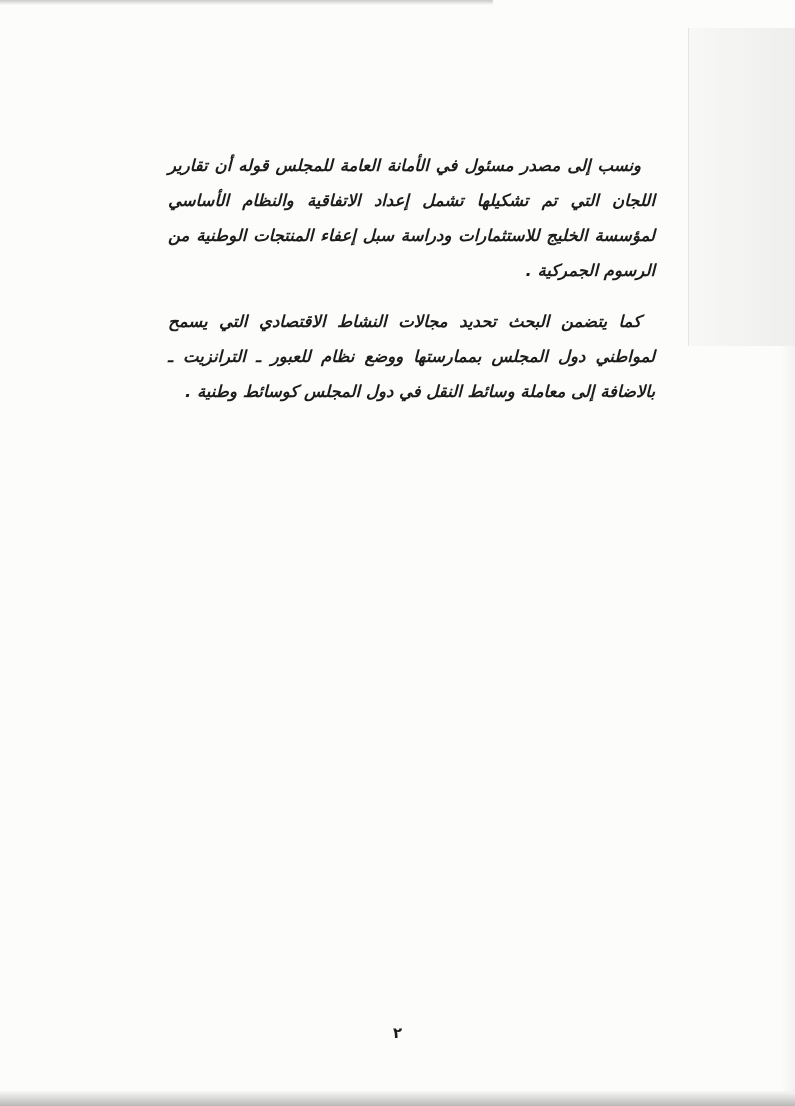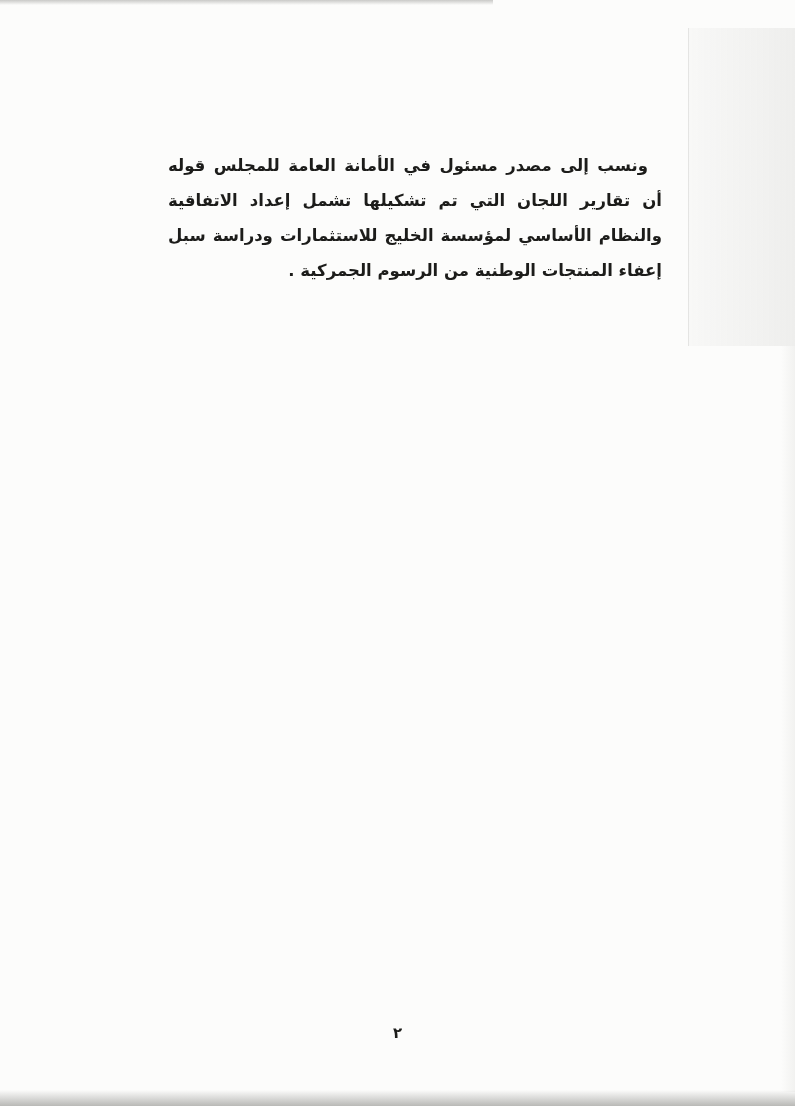--- a/index.html
+++ b/index.html
@@ -65,22 +65,23 @@
     direction: rtl;
     unicode-bidi: embed;
     text-align: justify;
     color: #1c1c1a;
     font-size: 16.5px;
     font-weight: bold;
     line-height: 35px;
     letter-spacing: 0.2px;
   }
   .para {
-    margin: 0 0 16px 0;
+    margin: 0 7px 16px 0;
     text-indent: 14px;
+    font-style: italic;
   }
   .page-number {
     position: absolute;
     top: 1024px;
     left: 0;
     width: 100%;
     text-align: center;
     color: #1c1c1a;
     font-size: 15px;
     font-weight: bold;
@@ -92,17 +93,18 @@
 
 <div class="page">
 
   <div class="scan-edge-top"></div>
   <div class="scan-edge-right"></div>
   <div class="scan-edge-right-low"></div>
   <div class="scan-edge-bottom"></div>
 
   <div class="text-block">
     <p class="para">ونسب إلى مصدر مسئول في الأمانة العامة للمجلس قوله أن تقارير اللجان التي تم تشكيلها تشمل إعداد الاتفاقية والنظام الأساسي لمؤسسة الخليج للاستثمارات ودراسة سبل إعفاء المنتجات الوطنية من الرسوم الجمركية .</p>
+    <p class="para">كما يتضمن البحث تحديد مجالات النشاط الاقتصادي التي يسمح لمواطني دول المجلس بممارستها ووضع نظام للعبور ـ الترانزيت ـ بالاضافة إلى معاملة وسائط النقل في دول المجلس كوسائط وطنية .</p>
   </div>
 
   <div class="page-number">٢</div>
 
 </div>
 
 </body></html>

